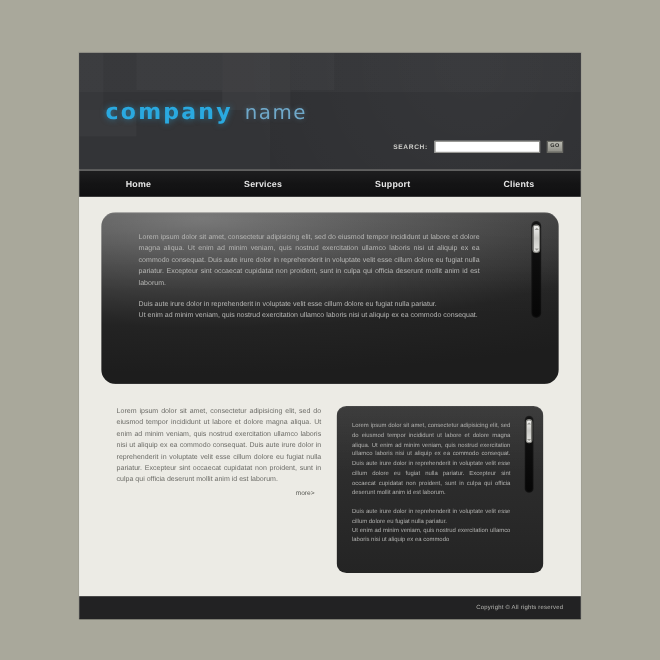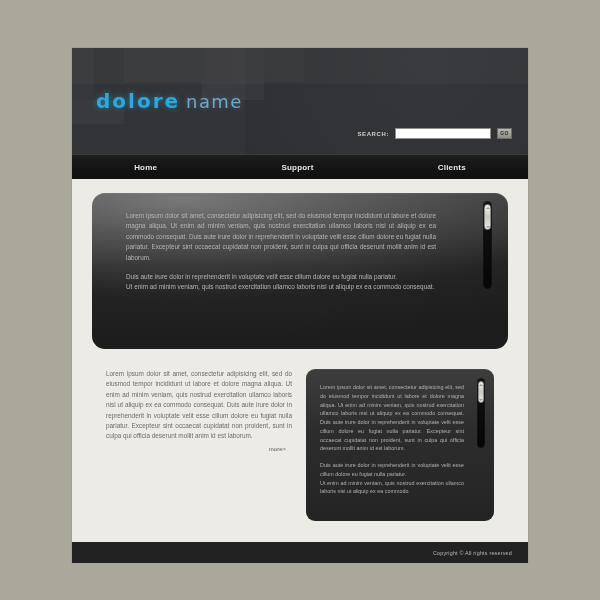--- a/index.html
+++ b/index.html
@@ -68,21 +68,21 @@
   .logo .lg-strong {
     color: #2aa9e0;
     font-weight: bold;
     text-shadow: 0 0 6px rgba(42,169,224,0.55);
   }
   .logo .lg-light {
     color: #6fa8c9;
     font-weight: normal;
     font-size: 18px;
     letter-spacing: 1.4px;
-    margin-left: 6px;
+    margin-left: 11px;
     text-shadow: 0 0 5px rgba(111,168,201,0.4);
   }
 
   
   .search-row {
     position: absolute;
     right: 16px;
     top: 80px;
     display: flex;
     align-items: center;
@@ -322,32 +322,33 @@
     <div class="header-texture"></div>
     <div class="header-blocks">
       <div class="hb b1"></div>
         <div class="hb b2"></div>
         <div class="hb b3"></div>
       <div class="hb b4"></div>
         <div class="hb b5"></div>
     </div>
 
     <div class="logo">
-      <span class="lg-strong">dolore</span><span class="lg-light">name</span>
+      <span class="lg-strong">company</span><span class="lg-light">name</span>
     </div>
 
     <div class="search-row">
       <span class="search-label">SEARCH:</span>
       <input class="search-input" type="text" placeholder="" style="">
       <button class="go-button">GO</button>
     </div>
   </div>
 
   <div class="nav">
     <div class="nav-item">Home</div>
+    <div class="nav-item">Services</div>
     <div class="nav-item">Support</div>
     <div class="nav-item">Clients</div>
   </div>
 
   <div class="body-wrap">
 
     <div class="hero-panel">
       <div class="hero-sheen"></div>
       <div class="hero-text">
         <p>Lorem ipsum dolor sit amet, consectetur adipisicing elit, sed do eiusmod tempor incididunt ut labore et dolore magna aliqua. Ut enim ad minim veniam, quis nostrud exercitation ullamco laboris nisi ut aliquip ex ea commodo consequat. Duis aute irure dolor in reprehenderit in voluptate velit esse cillum dolore eu fugiat nulla pariatur. Excepteur sint occaecat cupidatat non proident, sunt in culpa qui officia deserunt mollit anim id est laborum.</p>

